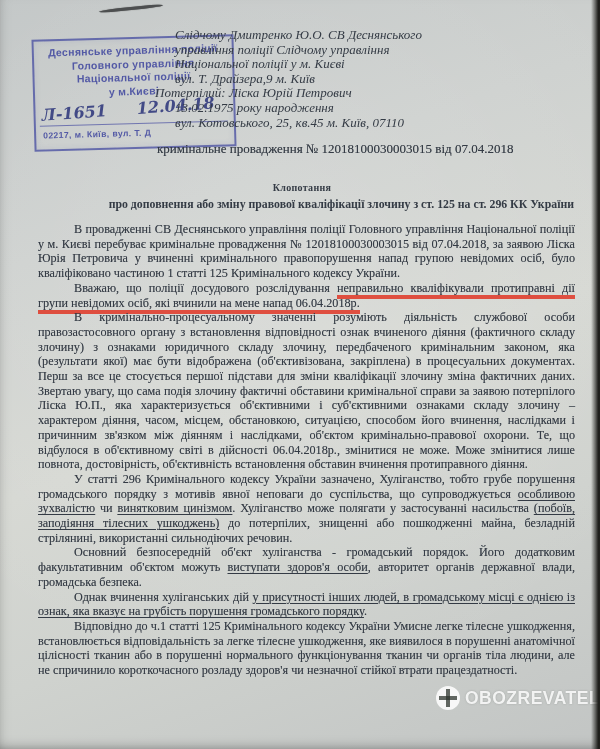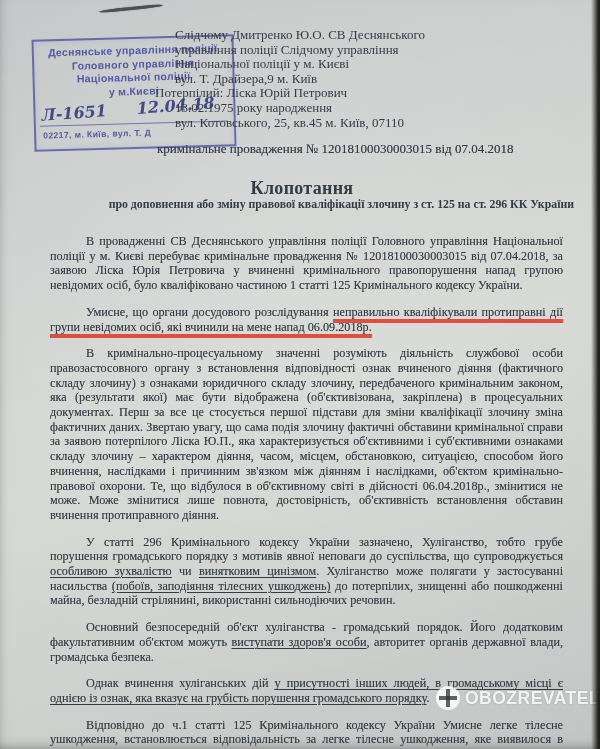--- a/index.html
+++ b/index.html
@@ -27,36 +27,36 @@
   .stamp .s-line:first-child{margin-top:5px;}
   .stamp-hand{position:absolute;left:2px;top:60px;width:100%;display:flex;gap:30px;justify-content:flex-start;
     padding-left:4px;box-sizing:border-box;
     font-family:"DejaVu Serif",serif;font-style:italic;font-weight:bold;
     font-size:16px;color:rgba(58,66,130,.95);transform:rotate(-2.5deg);}
   .stamp-rule{position:absolute;left:4px;right:6px;top:84px;border-bottom:1.5px solid rgba(73,79,162,.7);}
   .stamp-addr{position:absolute;left:0;right:0;top:89px;font-size:8.6px;font-weight:bold;
     letter-spacing:.4px;text-align:left;padding-left:7px;}
 
   
-  .addressee{position:absolute;left:155px;top:28px;width:440px;font-size:13px;line-height:14.6px;}
+  .addressee{position:absolute;left:155px;top:28px;width:440px;font-size:13px;line-height:14.6px;font-style:italic;}
   .addressee .a-line{white-space:nowrap;}
   .addressee .ind{padding-left:20px;}
   .case-line{position:absolute;left:157px;top:132px;font-size:13px;white-space:nowrap;
     text-shadow:0 0 .5px rgba(52,58,66,.5);margin-top:9px;}
 
   
   .title-block{position:absolute;left:30px;right:26px;top:180px;text-align:center;font-weight:bold;}
-  .title-1{font-size:18px;line-height:16px;letter-spacing:.3px;}
+  .title-1{font-size:10px;line-height:16px;letter-spacing:.3px;}
   .title-2{font-size:11.8px;line-height:17px;white-space:nowrap;text-align:right;}
 
   
   .doc-body{position:absolute;left:38px;top:222px;width:537px;
     font-size:12.2px;line-height:14.7px;text-align:justify;
     text-shadow:0 0 .5px rgba(52,58,66,.45);}
-  .doc-body p.para{margin:12px;text-indent:36px;}
+  .doc-body p.para{margin:0;text-indent:36px;}
   .u-ink{text-decoration:underline;text-decoration-thickness:1px;text-underline-offset:2px;}
   .u-red{border-bottom:4px solid rgba(225,48,30,.82);}
 
   
   .watermark{position:absolute;left:436px;top:686px;display:flex;align-items:center;gap:5px;
     color:rgba(255,255,255,.85);font-family:"Liberation Sans",sans-serif;}
   .wm-logo{position:relative;width:24px;height:24px;border-radius:50%;flex:0 0 auto;
     background:rgba(255,255,255,.85);}
   .wm-logo::before,.wm-logo::after{content:"";position:absolute;background:rgba(45,52,46,.75);}
   .wm-logo::before{left:10px;top:3px;width:4px;height:18px;}
@@ -96,21 +96,21 @@
 
   <div class="case-line">кримінальне провадження № 12018100030003015 від 07.04.2018</div>
 
   <div class="title-block">
     <div class="title-1">Клопотання</div>
     <div class="title-2">про доповнення або зміну правової кваліфікації злочину з ст. 125 на ст. 296 КК України</div>
   </div>
 
   <div class="doc-body">
       <p class="para"><span class="">В провадженні СВ Деснянського управління поліції Головного управління Національної поліції у м. Києві перебуває кримінальне провадження № 12018100030003015 від 07.04.2018, за заявою Ліска Юрія Петровича у вчиненні кримінального правопорушення напад групою невідомих осіб, було кваліфіковано частиною 1 статті 125 Кримінального кодексу України.</span></p>
-      <p class="para"><span class="">Умисне, що органи досудового розслідування </span><span class="u-red">неправильно кваліфікували протиправні дії групи невідомих осіб, які вчинили на мене напад 06.09.2018р.</span></p>
+      <p class="para"><span class="">Вважаю, що поліції досудового розслідування </span><span class="u-red">неправильно кваліфікували протиправні дії групи невідомих осіб, які вчинили на мене напад 06.04.2018р.</span></p>
       <p class="para"><span class="">В кримінально-процесуальному значенні розуміють діяльність службової особи правозастосовного органу з встановлення відповідності ознак вчиненого діяння (фактичного складу злочину) з ознаками юридичного складу злочину, передбаченого кримінальним законом, яка (результати якої) має бути відображена (об'єктивізована, закріплена) в процесуальних документах.  Перш  за все це стосується першої підстави для зміни кваліфікації злочину зміна фактичних даних. Звертаю увагу, що сама подія злочину фактичні обставини кримінальної справи за заявою потерпілого Ліска Ю.П., яка характеризується об'єктивними і суб'єктивними ознаками складу злочину – характером діяння, часом, місцем, обстановкою, ситуацією, способом його вчинення, наслідками і причинним зв'язком між діянням і наслідками, об'єктом кримінально-правової охорони. Те, що відбулося в об'єктивному світі в дійсності 06.04.2018р., змінитися не може. Може змінитися лише повнота, достовірність, об'єктивність встановлення обставин вчинення протиправного діяння.</span></p>
       <p class="para"><span class="">У статті 296 Кримінального кодексу України зазначено, Хуліганство, тобто грубе порушення громадського порядку з мотивів явної неповаги до суспільства, що супроводжується </span><span class="u-ink">особливою зухвалістю</span><span class=""> чи </span><span class="u-ink">винятковим цинізмом</span><span class="">. Хуліганство може полягати у застосуванні насильства </span><span class="u-ink">(побоїв, заподіяння тілесних ушкоджень)</span><span class=""> до потерпілих, знищенні або пошкодженні майна, безладній стрілянині, використанні сильнодіючих речовин.</span></p>
       <p class="para"><span class="">Основний безпосередній об'єкт хуліганства - громадський порядок. Його додатковим факультативним об'єктом можуть </span><span class="u-ink">виступати здоров'я особи</span><span class="">, авторитет органів державної влади, громадська безпека.</span></p>
       <p class="para"><span class="">Однак вчинення хуліганських дій </span><span class="u-ink">у присутності інших людей, в громадському місці є однією із ознак, яка вказує на грубість порушення громадського порядку</span><span class="">.</span></p>
       <p class="para"><span class="">Відповідно до ч.1 статті 125 Кримінального кодексу України Умисне легке тілесне ушкодження, встановлюється відповідальність за легке тілесне ушкодження, яке виявилося в порушенні анатомічної цілісності тканин або в порушенні нормального функціонування тканин чи органів тіла людини, але не спричинило короткочасного розладу здоров'я чи незначної стійкої втрати працездатності.</span></p>
     </div>
 
   <div class="watermark">
     <span class="wm-logo"></span>
     <span class="wm-text">OBOZREVATEL</span>

